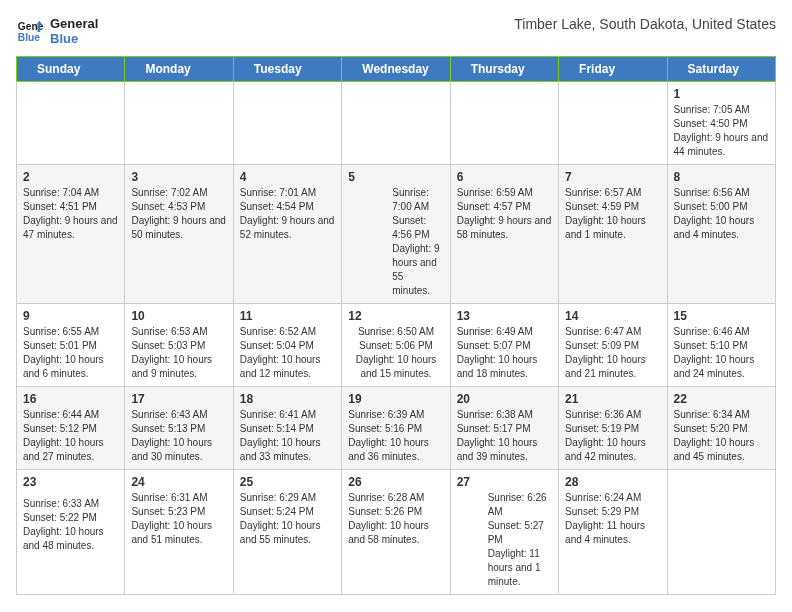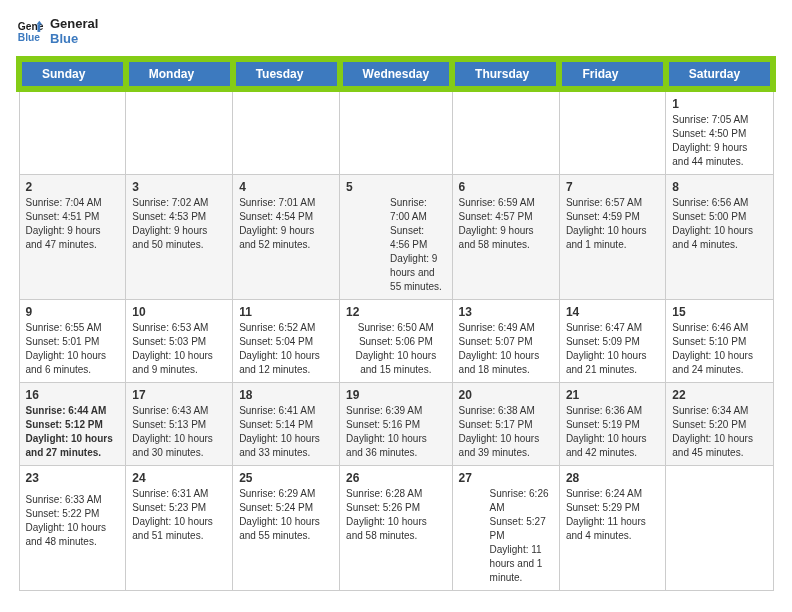--- a/index.html
+++ b/index.html
@@ -42,21 +42,21 @@
       border-collapse: collapse;
       border: 1px solid #ccc;
     }
     .calendar th {
       background-color: #3d7abf;
       color: #fff;
       font-size: 12px;
       font-weight: bold;
       padding: 5px 20px;
       text-align: left;
-      border: 6px solid #84cc16;
+      border: 1px solid #84cc16;
     }
     .calendar td {
       vertical-align: top;
       padding: 5px 6px;
       border: 1px solid #ccc;
       font-size: 10.5px;
       color: #333;
       width: calc(100% / 7);
       height: 82px;
       background: #fff;
@@ -91,20 +91,21 @@
       <text x="2" y="26" font-size="11" font-weight="bold" fill="#3d7abf">Blue</text>
       <polygon points="22,8 28,8 25,4" fill="#3d7abf"></polygon>
       <rect x="23" y="8" width="3" height="8" fill="#3d7abf"></rect>
     </svg>
     <div style="margin-left:4px;">
       <div style="font-size:13px;font-weight:bold;color:#222;">General</div>
       <div style="font-size:13px;font-weight:bold;color:#3d7abf;">Blue</div>
     </div>
   </div>
   <div class="title-area">
+    <div class="location-title">Timber Lake, South Dakota, United States</div>
   </div>
 </div>
 
 <table class="calendar">
   <thead>
     <tr>
     <th>Sunday</th>
         <th>Monday</th>
         <th>Tuesday</th>
         <th>Wednesday</th>
@@ -212,21 +213,21 @@
         <td>
           <div class="day-number">15</div>
           <div class="day-info" style="white-space: pre-line;">Sunrise: 6:46 AM
 Sunset: 5:10 PM
 Daylight: 10 hours and 24 minutes.</div>
         </td>
       </tr>
       <tr>
         <td>
           <div class="day-number">16</div>
-          <div class="day-info" style="white-space: pre-line; font-weight: bold;">Sunrise: 6:44 AM
+          <div class="day-info" style="white-space: pre-line;">Sunrise: 6:44 AM
 Sunset: 5:12 PM
 Daylight: 10 hours and 27 minutes.</div>
         </td>
         <td>
           <div class="day-number">17</div>
           <div class="day-info" style="white-space: pre-line;">Sunrise: 6:43 AM
 Sunset: 5:13 PM
 Daylight: 10 hours and 30 minutes.</div>
         </td>
         <td>

